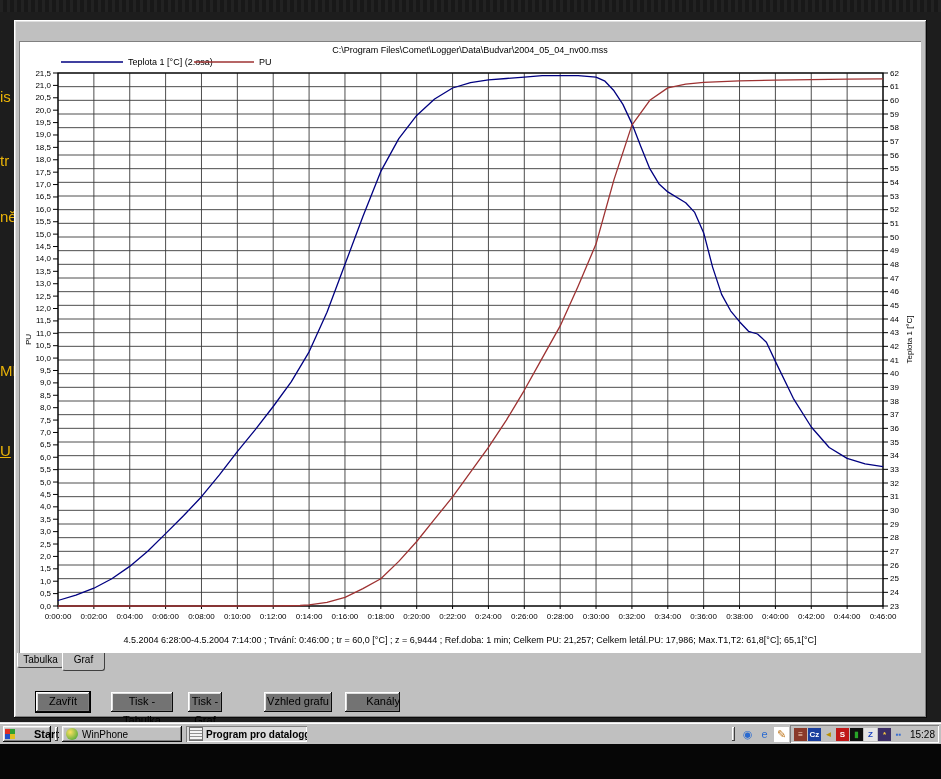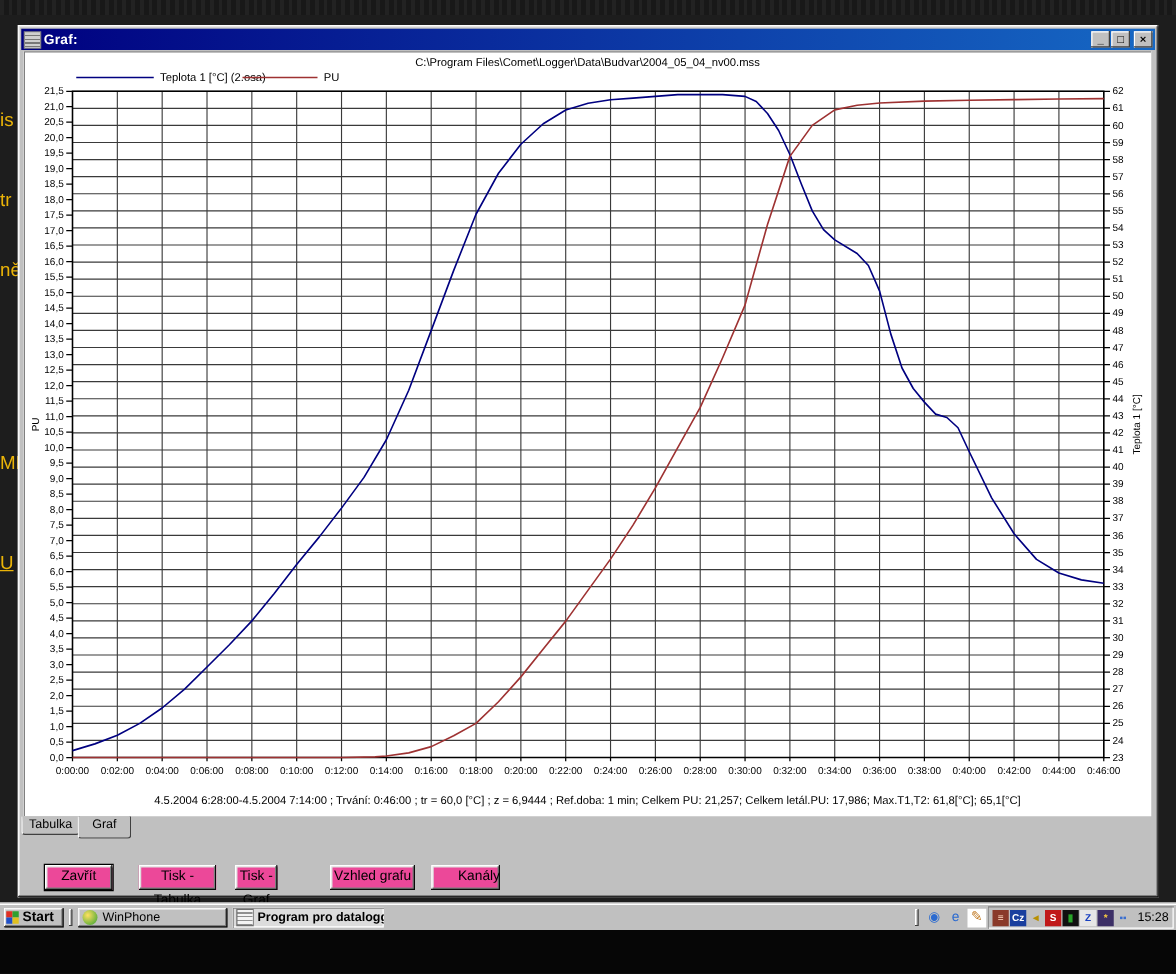--- a/index.html
+++ b/index.html
@@ -32,28 +32,28 @@
   .chart-status{position:absolute;left:0;right:0;bottom:8px;text-align:center;font-size:9px;color:#000;}
   #plot-svg{position:absolute;left:0;top:0;}
   svg text{font-family:"Liberation Sans",sans-serif;fill:#000;}
 
   .tab{position:absolute;background:#c0c0c0;font-size:10px;text-align:center;
     border-left:1px solid #fff;border-right:1px solid #404040;border-bottom:1px solid #404040;
     border-radius:0 0 3px 3px;line-height:14px;}
   .tab.inactive{top:633px;height:14px;z-index:1;}
   .tab.active{top:633px;height:17px;z-index:2;font-weight:normal;}
 
-  .btn{position:absolute;top:672px;height:20px;background:#ec4899;font-size:11px;color:#000;
+  .btn{position:absolute;top:672px;height:20px;background:#737373;font-size:11px;color:#000;
     text-align:center;line-height:19px;}
   .btn.default{box-shadow:0 0 0 1px #000,inset -1px -1px #0a0a0a,inset 1px 1px #fff,inset -2px -2px #808080,inset 2px 2px #dfdfdf;}
 
   .taskbar{position:absolute;left:0;top:722px;width:941px;height:22px;background:#c0c0c0;
     border-top:1px solid #dfdfdf;box-shadow:inset 0 1px #fff;}
   .start-btn{position:absolute;left:3px;top:3px;width:48px;height:16px;background:#c0c0c0;
-    display:flex;align-items:center;font-size:11px;font-weight:bold;padding-left:2px;box-sizing:border-box;}
+    display:flex;align-items:center;font-size:11px;font-weight:bold;padding-left:2px;box-sizing:border-box;gap:16px;}
   .winflag{width:10px;height:10px;margin-right:3px;display:grid;grid-template-columns:5px 5px;grid-template-rows:5px 5px;}
   .winflag i{display:block;}
   .task-btn{position:absolute;top:3px;height:16px;background:#c0c0c0;display:flex;align-items:center;
     font-size:10px;padding-left:4px;box-sizing:border-box;white-space:nowrap;overflow:hidden;}
   .task-btn .ticon{width:12px;height:12px;margin-right:4px;flex:0 0 auto;}
   .task-btn.pressed{background:#dcdcdc;font-weight:bold;box-shadow:inset 1px 1px #808080,inset -1px -1px #fff;}
   .grip{position:absolute;top:4px;width:3px;height:14px;}
   .ql{position:absolute;top:4px;width:15px;height:15px;font-size:11px;line-height:15px;text-align:center;}
   .tray{position:absolute;right:2px;top:2px;height:18px;display:flex;align-items:center;gap:1px;padding:0 4px;}
   .tray .ticon{width:13px;height:13px;font-size:8px;line-height:13px;text-align:center;font-weight:bold;flex:0 0 auto;}
@@ -68,27 +68,20 @@
       <span class="ghost-frag" style="top: 88px;">is</span>
       <span class="ghost-frag" style="top: 152px;">tr</span>
       <span class="ghost-frag" style="top: 208px;">ně</span>
       <span class="ghost-frag" style="top: 258px; padding-left: 16px;">te</span>
       <span class="ghost-frag" style="top: 362px;">MK</span>
       <span class="ghost-frag" style="top: 442px; text-decoration: underline;">U</span>
     </div>
 </div>
 
 <div class="window bevel-out">
-  <div class="titlebar">
-    <div class="win-icon"></div>
-    <div class="title">Graf:</div>
-    <div class="tb-btn bevel-out-thin">_</div>
-    <div class="tb-btn bevel-out-thin">□</div>
-    <div class="tb-btn bevel-out-thin close">×</div>
-  </div>
 
   <div class="chart-panel bevel-in-thin">
     <div class="chart-path">C:\Program Files\Comet\Logger\Data\Budvar\2004_05_04_nv00.mss</div>
     <svg id="plot-svg" width="902" height="612" viewBox="0 0 902 612">
         <line x1="39" y1="32" x2="864" y2="32" stroke="#3a3a3a" stroke-width="0.9"></line>
         <line x1="39" y1="45.66666666666663" x2="864" y2="45.66666666666663" stroke="#3a3a3a" stroke-width="0.9"></line>
         <line x1="39" y1="59.33333333333337" x2="864" y2="59.33333333333337" stroke="#3a3a3a" stroke-width="0.9"></line>
         <line x1="39" y1="73" x2="864" y2="73" stroke="#3a3a3a" stroke-width="0.9"></line>
         <line x1="39" y1="86.66666666666663" x2="864" y2="86.66666666666663" stroke="#3a3a3a" stroke-width="0.9"></line>
         <line x1="39" y1="100.33333333333331" x2="864" y2="100.33333333333331" stroke="#3a3a3a" stroke-width="0.9"></line>

